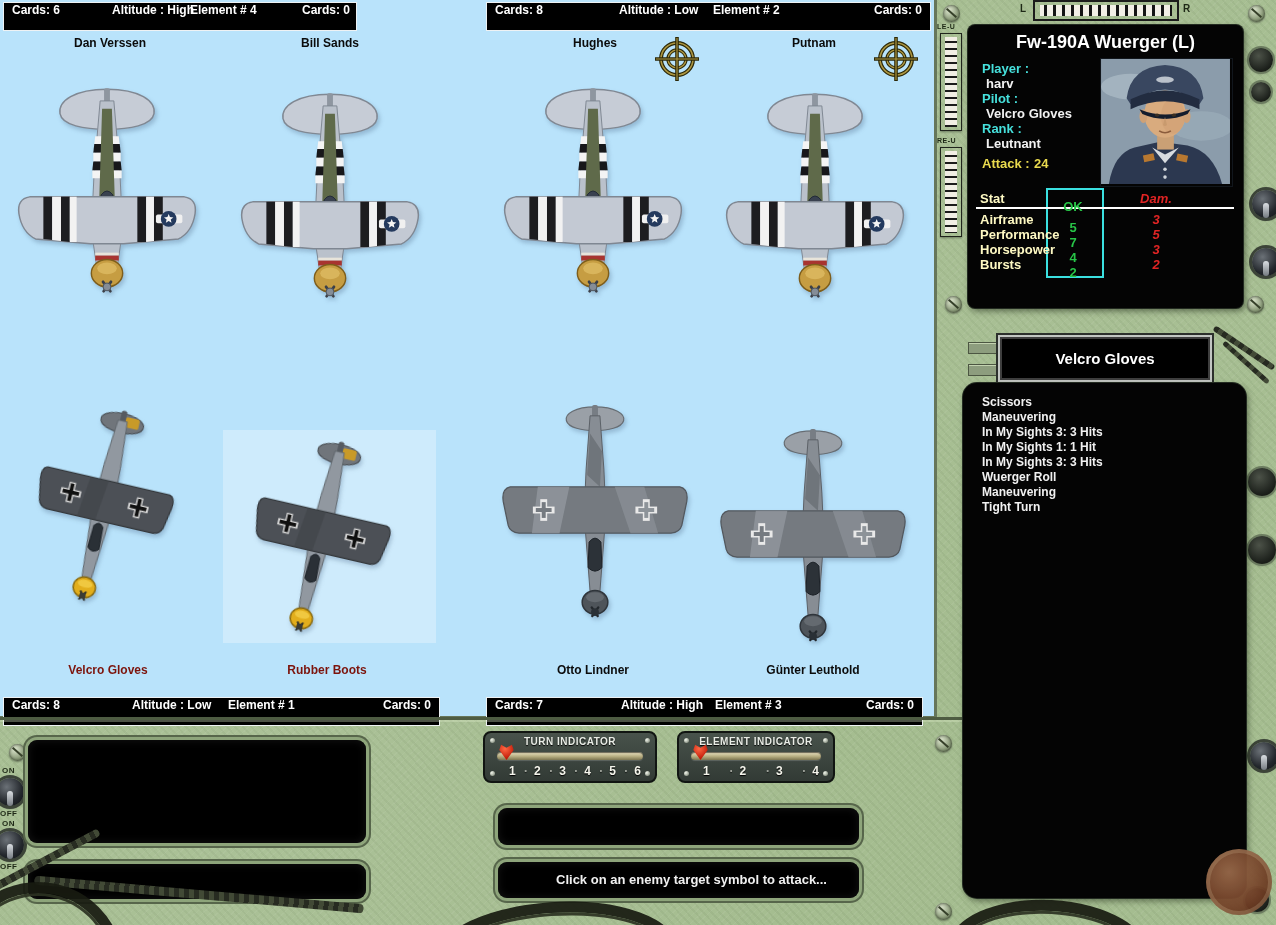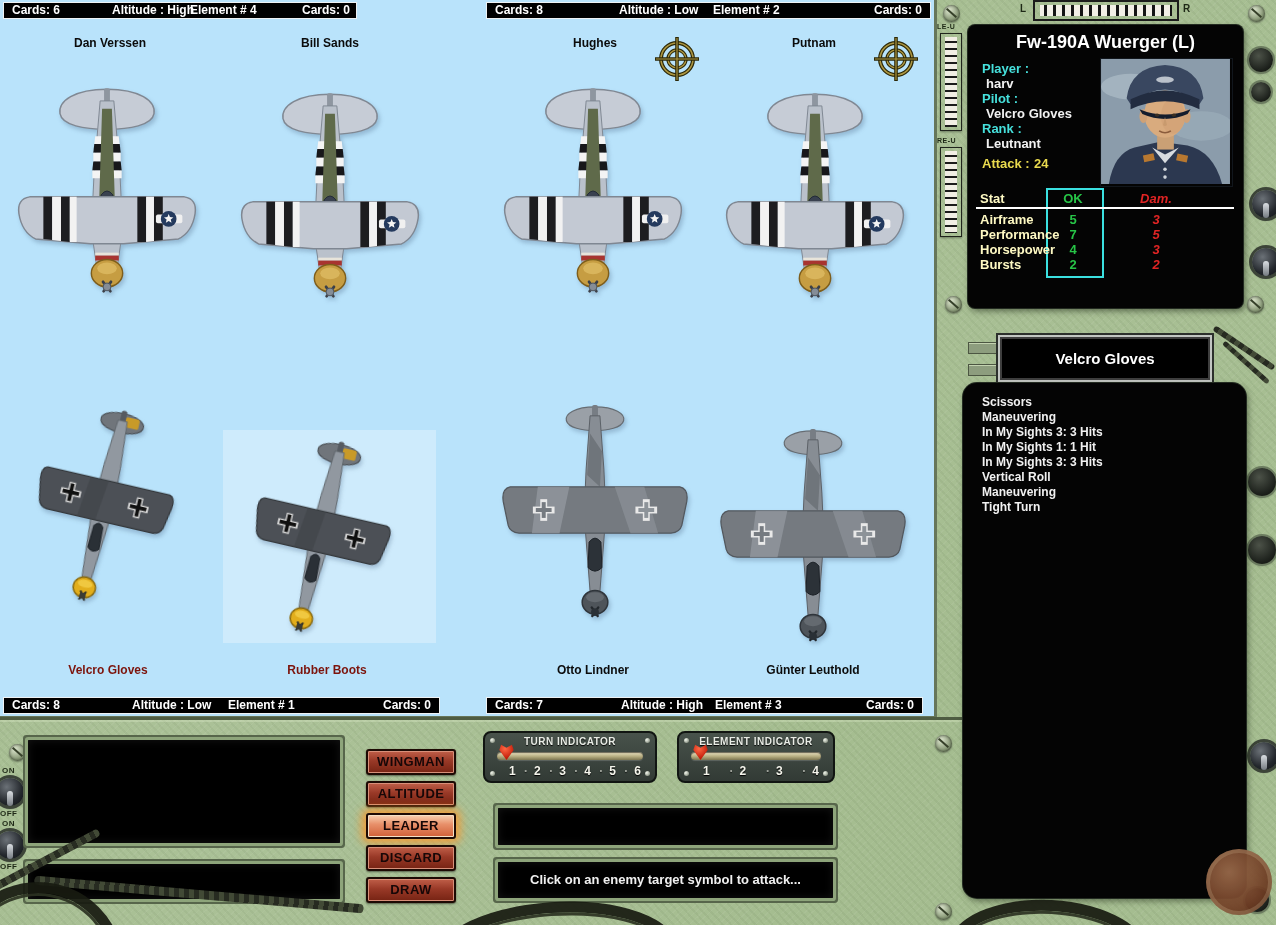--- a/index.html
+++ b/index.html
@@ -8,60 +8,60 @@
        background:
          radial-gradient(circle at 18% 82%, rgba(255,255,255,.07), transparent 45%),
          radial-gradient(circle at 82% 20%, rgba(255,255,255,.05), transparent 40%),
          repeating-linear-gradient(47deg, rgba(50,70,35,.06) 0 2px, transparent 2px 6px),
          repeating-linear-gradient(-43deg, rgba(255,255,255,.05) 0 1px, transparent 1px 5px),
          #a5bd90;}
   
   .play-area{position:absolute;left:0;top:0;width:937px;height:719px;background:#b9e3fb;
              border-right:3px solid #66765a;border-bottom:3px solid #66765a;box-sizing:border-box;}
   .hl-tile{position:absolute;left:223px;top:430px;width:213px;height:213px;background:rgba(255,255,255,.30);}
-  .sbar{position:absolute;height:17px;background:#000;border:1px solid #eef2f4;box-sizing:border-box;
+  .sbar{position:absolute;height:29px;background:#000;border:1px solid #eef2f4;box-sizing:border-box;
         color:#fff;font-size:12px;font-weight:bold;}
   .sbar span{position:absolute;top:1px;white-space:nowrap;line-height:13px;}
   .plane{position:absolute;filter:drop-shadow(2px 3px 2px rgba(80,110,140,.35));}
   .plane-name{position:absolute;width:170px;text-align:center;font-size:12px;font-weight:bold;color:#0b0b0b;}
   .plane-name.red{color:#7c140c;}
   .xhair{position:absolute;width:44px;height:44px;cursor:pointer;}
   
   .panel-black{position:absolute;background:#040404;}
   #info-panel{left:968px;top:25px;width:275px;height:283px;border-radius:7px;
               box-shadow:0 0 0 1px #222a20, 2px 3px 6px rgba(25,35,18,.55);}
   .ip-title{position:absolute;left:0;right:0;top:7px;text-align:center;color:#fff;font-size:18px;font-weight:bold;}
   .ip-label{position:absolute;left:14px;color:#46e0dc;font-size:13px;font-weight:bold;}
   .ip-value{position:absolute;left:18px;color:#f2f2f2;font-size:13px;font-weight:bold;}
   .ip-yellow{color:#e9da4e;}
   #photo{position:absolute;left:132px;top:33px;width:131px;height:127px;border:1px solid #11161c;}
   .st-txt{position:absolute;font-size:13px;font-weight:bold;white-space:nowrap;}
-  .st-ok{color:#27c447;width:50px;text-align:center;}
+  .st-ok{color:#27c447;width:50px;text-align:center;margin-top:8px;}
   .st-dam{color:#e02424;width:56px;text-align:center;font-style:italic;}
   .st-name{color:#fef9c3;}
   #ok-box{position:absolute;left:78px;top:163px;width:54px;height:86px;border:2px solid #3ae0e0;}
   #stat-line{position:absolute;left:8px;top:182px;width:258px;height:2px;background:#fff;}
   
   #pilot-plate{position:absolute;left:998px;top:335px;width:214px;height:47px;background:#000;
                border:2px solid #c2c6c2;box-shadow:0 0 0 2px #2c302c, inset 0 0 0 2px #3e3e3e;
                color:#fff;font-size:15px;font-weight:bold;text-align:center;line-height:43px;box-sizing:border-box;}
   .hinge{position:absolute;background:#8d9d7e;border:1px solid #4c5642;box-shadow:inset 0 1px 0 #c3d2b0;}
   .cable{position:absolute;background:repeating-linear-gradient(90deg,#272b21 0 5px,#424a36 5px 10px);border-radius:4px;}
   
   #hand-panel{left:963px;top:383px;width:283px;height:515px;border-radius:14px;
               box-shadow:0 0 0 1px #232b21, 2px 3px 6px rgba(25,35,18,.5);}
   .hand-card{position:absolute;left:19px;width:240px;height:15px;color:#f1f1f1;font-size:12px;font-weight:bold;cursor:pointer;}
   #end-attack{position:absolute;left:40px;top:486px;width:200px;height:24px;
               background:linear-gradient(180deg,#ff8c3a 0%,#f1570e 48%,#d83a00 100%);
               box-shadow:0 0 0 2px #5e1000, inset 0 1px 0 rgba(255,220,180,.85);
               color:#fff;font-size:15px;font-weight:bold;text-align:center;line-height:24px;cursor:pointer;
               text-shadow:1px 1px 1px rgba(90,10,0,.8);}
   
-  .blackbox{position:absolute;background:#000;border-radius:1px;
-            box-shadow:0 0 0 3px #8ea57b, 0 0 0 5px #57664b, inset 0 0 10px #141414;}
+  .blackbox{position:absolute;background:#000;border-radius:9px;
+            box-shadow:0 0 0 3px #8ea57b, 0 0 0 5px #57664b, inset 0 0 10px #141414;padding-left:26px;}
   #msg-box2{color:#f0f0f0;font-size:13px;font-weight:bold;text-align:center;line-height:36px;}
   .btn-col{position:absolute;left:366px;top:749px;width:92px;}
   .panel-btn{width:90px;height:26px;margin-bottom:6px;box-sizing:border-box;
              background:linear-gradient(180deg,#c05f49 0%,#993927 45%,#762313 100%);
              border:2px solid #1d0a04;border-radius:3px;
              box-shadow:inset 0 0 0 1px #d8907a, 0 1px 2px rgba(0,0,0,.5);
              color:#170707;font-size:13px;font-weight:bold;text-align:center;line-height:21px;
              letter-spacing:.4px;cursor:pointer;}
   .panel-btn.active{background:linear-gradient(180deg,#f9d2b2 0%,#e8906a 42%,#cf5f37 100%);
              box-shadow:0 0 10px 4px rgba(255,150,40,.85), inset 0 0 0 1px #f6e0c6;}
@@ -399,42 +399,35 @@
   <div class="cable" style="left:1208px;top:345px;width:72px;height:6px;transform:rotate(34deg)"></div>
   <div class="cable" style="left:1216px;top:360px;width:60px;height:5px;transform:rotate(42deg)"></div>
   <div id="pilot-plate">Velcro Gloves</div>
 
   <div class="panel-black" id="hand-panel">
     <div class="hand-card" style="top:12px">Scissors</div>
     <div class="hand-card" style="top:27px">Maneuvering</div>
     <div class="hand-card" style="top:42px">In My Sights 3: 3 Hits</div>
     <div class="hand-card" style="top:57px">In My Sights 1: 1 Hit</div>
     <div class="hand-card" style="top:72px">In My Sights 3: 3 Hits</div>
-    <div class="hand-card" style="top:87px">Vertical Roll</div>
+    <div class="hand-card" style="top:87px">Wuerger Roll</div>
     <div class="hand-card" style="top:102px">Maneuvering</div>
     <div class="hand-card" style="top:117px">Tight Turn</div>
   </div>
 
   <div class="tiny-label" style="left:2px;top:766px">ON</div>
   <div class="toggle" style="left:-4px;top:778px"></div>
   <div class="tiny-label" style="left:0px;top:809px">OFF</div>
   <div class="tiny-label" style="left:2px;top:819px">ON</div>
   <div class="toggle" style="left:-4px;top:831px"></div>
   <div class="tiny-label" style="left:0px;top:862px">OFF</div>
 
   <div class="blackbox" style="left:28px;top:740px;width:312px;height:103px"></div>
   <div class="blackbox" style="left:28px;top:864px;width:312px;height:35px"></div>
 
-  <div class="btn-col">
-    <div class="panel-btn">WINGMAN</div>
-    <div class="panel-btn">ALTITUDE</div>
-    <div class="panel-btn active">LEADER</div>
-    <div class="panel-btn">DISCARD</div>
-    <div class="panel-btn">DRAW</div>
-  </div>
 
   <div class="ind" style="left:483px;top:731px;width:174px">
     <div class="rivet" style="left:5px;top:5px"></div>
       <div class="rivet" style="right:5px;top:5px"></div>
     <div class="rivet" style="left:5px;bottom:5px"></div>
       <div class="rivet" style="right:5px;bottom:5px"></div>
     <div class="ind-title">TURN INDICATOR</div>
     <div class="ind-groove"></div>
     <div class="ind-pointer"></div>
     <div class="ind-nums">

